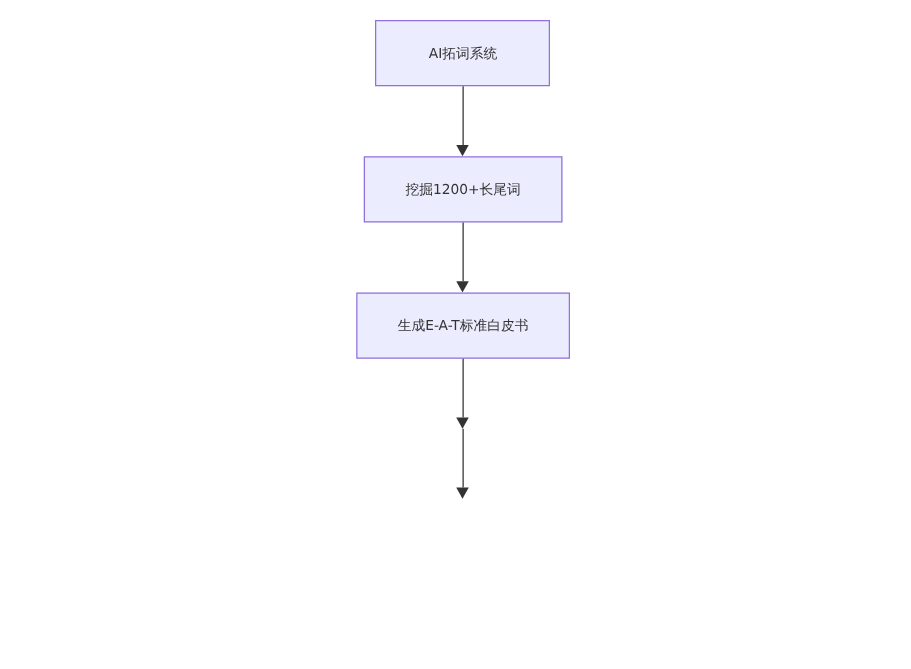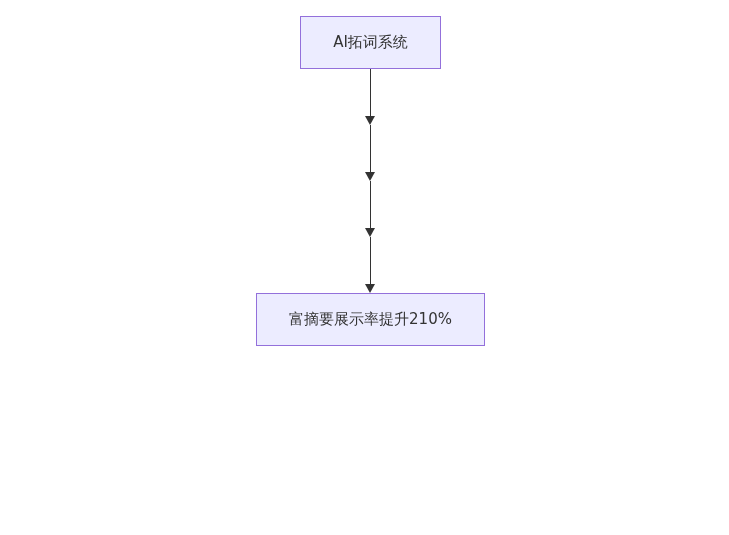--- a/index.html
+++ b/index.html
@@ -32,21 +32,21 @@
   .flow-node{
     background:var(--node-fill);
     border:1px solid var(--node-border);
     color:var(--node-text);
     height:53px;
     min-width:140px;
     padding:0 32px;
     display:flex;
     align-items:center;
     justify-content:center;
-    font-size:15px;
+    font-size:11px;
     line-height:1;
     white-space:nowrap;
   }
   .flow-arrow{
     height:56px;
     display:flex;
     flex-direction:column;
     align-items:center;
   }
   .flow-arrow .shaft{
@@ -69,36 +69,39 @@
 
     <div class="flow-node">
       <span>AI拓词系统</span>
     </div>
 
     <div class="flow-arrow">
       <div class="shaft"></div>
       <div class="head"></div>
     </div>
 
+    <div class="flow-node">
+      <span>挖掘1200+长尾词</span>
+    </div>
+
+    <div class="flow-arrow">
+      <div class="shaft"></div>
+      <div class="head"></div>
+    </div>
+
+    <div class="flow-node">
+      <span>生成E-A-T标准白皮书</span>
+    </div>
 
     <div class="flow-arrow">
       <div class="shaft"></div>
       <div class="head"></div>
     </div>
 
 
     <div class="flow-arrow">
       <div class="shaft"></div>
       <div class="head"></div>
     </div>
 
 
-    <div class="flow-arrow">
-      <div class="shaft"></div>
-      <div class="head"></div>
-    </div>
-
-    <div class="flow-node">
-      <span>富摘要展示率提升210%</span>
-    </div>
-
   </div>
 </div>
 
 </body></html>

